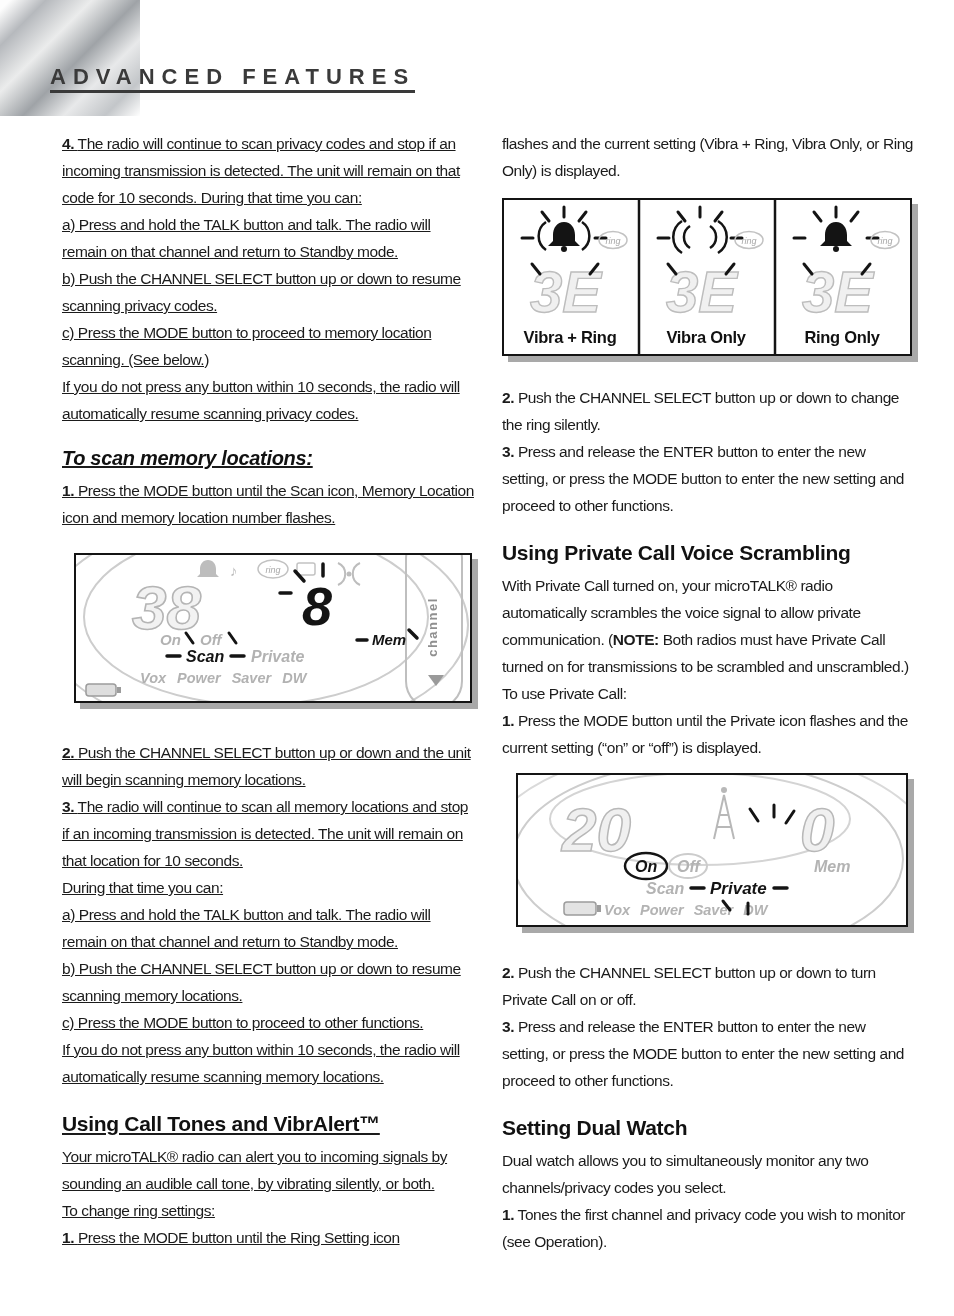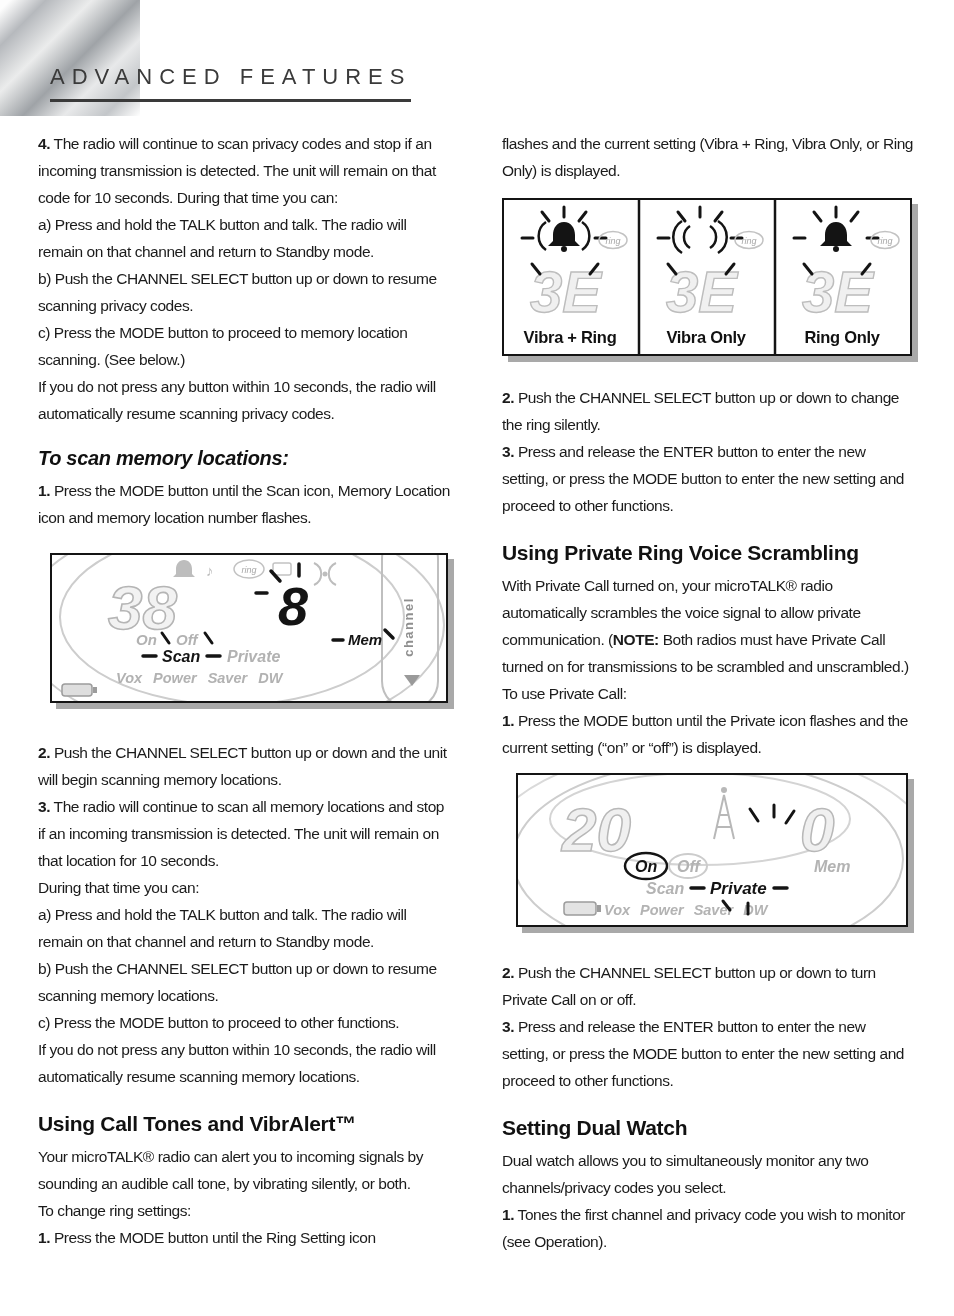--- a/index.html
+++ b/index.html
@@ -6,25 +6,25 @@
   body{
     width:954px;height:1316px;position:relative;background:#ffffff;
     font-family:"Liberation Sans", sans-serif;color:#1b1b1b;overflow:hidden;
   }
   .corner{
     position:absolute;left:0;top:0;width:140px;height:116px;
     background:linear-gradient(135deg,#fdfdfd 4%,#b6b9bd 18%,#ebecec 36%,#9fa3a7 54%,#e8e9ea 70%,#c3c6c9 86%,#ffffff 100%);
   }
   .page-title{
     position:absolute;left:50px;top:64px;
-    font-size:22px;font-weight:normal;letter-spacing:7px;color:#3a3a3a;
-    border-bottom:3.5px solid #3a3a3a;padding-bottom:9px;
+    font-size:22px;font-weight:bold;letter-spacing:7px;color:#3a3a3a;
+    border-bottom:3.5px solid #3a3a3a;
   }
   .col{position:absolute;top:130px;width:412px;}
-  #col-left{left:38px;}
+  #col-left{left:62px;text-decoration:underline;}
   #col-right{left:502px;}
   p.body{
     margin:0;font-size:15.5px;line-height:27px;letter-spacing:-0.45px;color:#1b1b1b;
   }
   .num{font-weight:bold;}
   .bold{font-weight:bold;}
   h3.ital-head{
     margin:20px 0 7px 0;font-size:20px;font-weight:bold;font-style:italic;
     letter-spacing:-0.3px;color:#111;
   }
@@ -192,21 +192,21 @@
         <line x1="28" y1="64" x2="36" y2="74" stroke="#141414" stroke-width="3" stroke-linecap="round"></line>
         <line x1="94" y1="64" x2="86" y2="74" stroke="#141414" stroke-width="3" stroke-linecap="round"></line>
         <text x="66" y="143" text-anchor="middle" font-size="16.5" font-weight="bold" fill="#111" letter-spacing="-0.3">Ring Only</text>
       </g>
     </svg>
   </div>
 
   <p class="body mt26"><span class="num">2.</span> <span>Push the CHANNEL SELECT button up or down to change the ring silently.</span></p>
   <p class="body"><span class="num">3.</span> <span>Press and release the ENTER button to enter the new setting, or press the MODE button to enter the new setting and proceed to other functions.</span></p>
 
-  <h3 class="sect-head">Using Private Ring Voice Scrambling</h3>
+  <h3 class="sect-head">Using Private Call Voice Scrambling</h3>
   <p class="body"><span>With Private Call turned on, your microTALK® radio automatically scrambles the voice signal to allow private communication. (</span><span class="bold">NOTE:</span><span> Both radios must have Private Call turned on for transmissions to be scrambled and unscrambled.) To use Private Call:</span></p>
   <p class="body"><span class="num">1.</span> <span>Press the MODE button until the Private icon flashes and the current setting (“on” or “off”) is displayed.</span></p>
 
   
   <div class="lcdframe img3wrap">
     <svg viewBox="0 0 388 150" width="388" height="150">
       <g fill="none" stroke="#cdcdcd" stroke-width="2">
         <ellipse cx="190" cy="84" rx="195" ry="98"></ellipse>
         <ellipse cx="190" cy="92" rx="232" ry="122" stroke="#dadada"></ellipse>
         <ellipse cx="182" cy="44" rx="150" ry="46" stroke="#d4d4d4"></ellipse>

